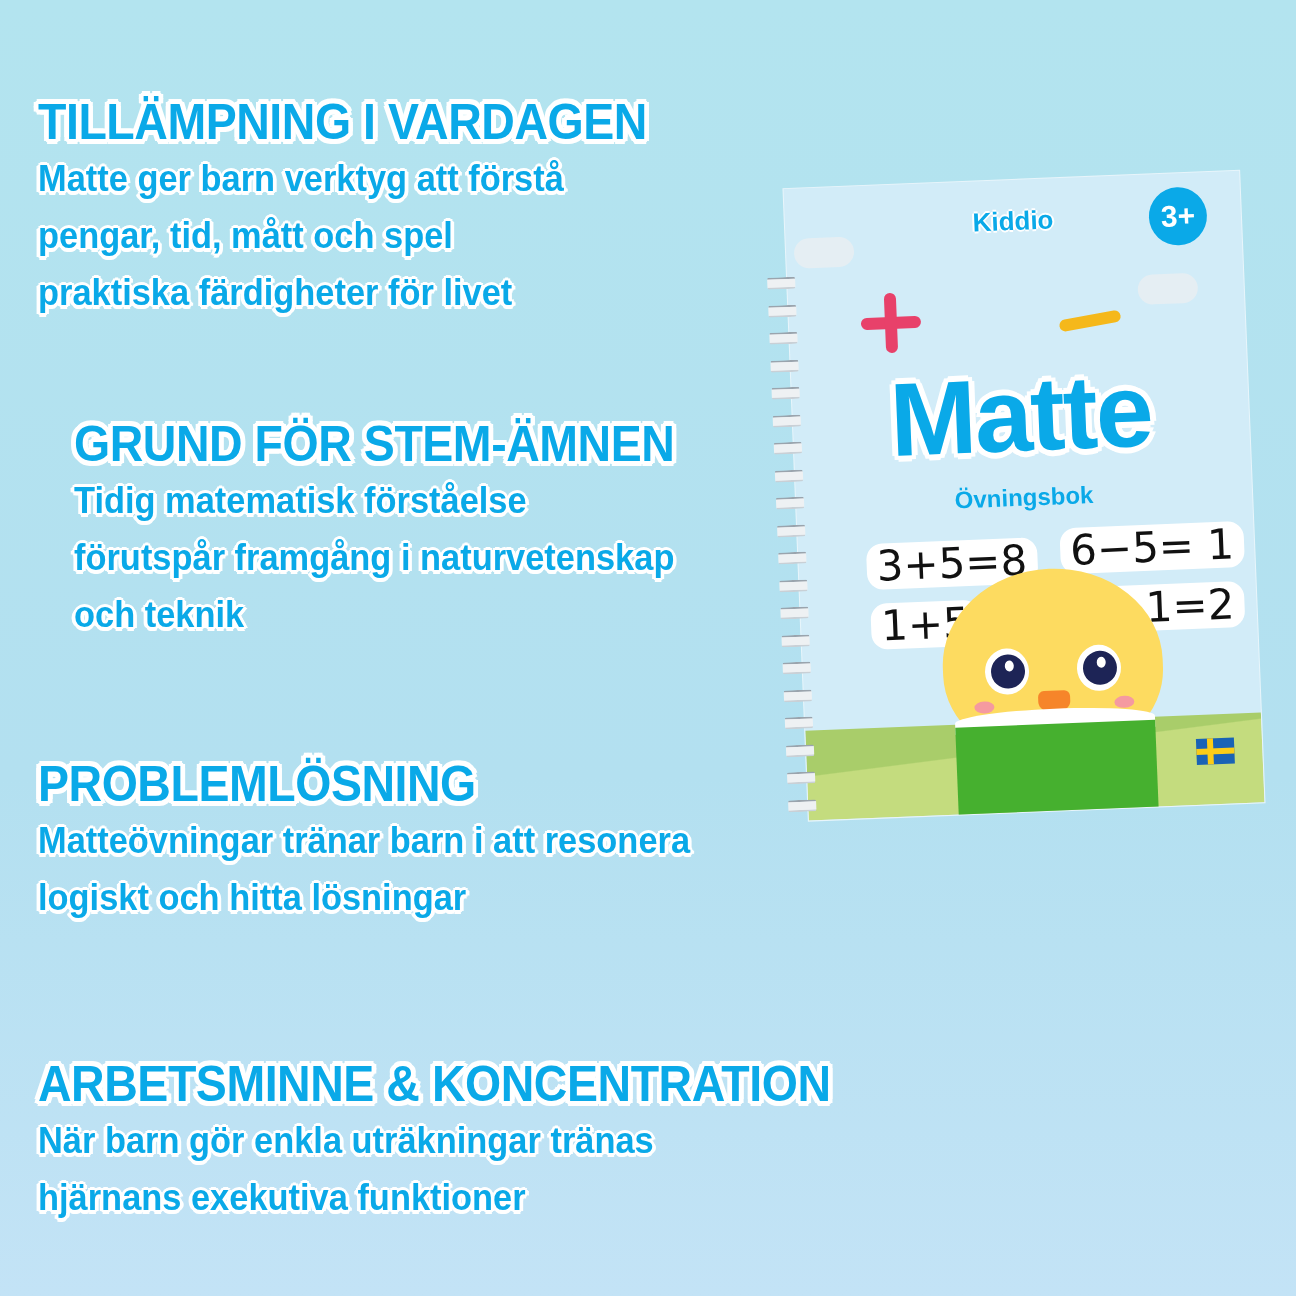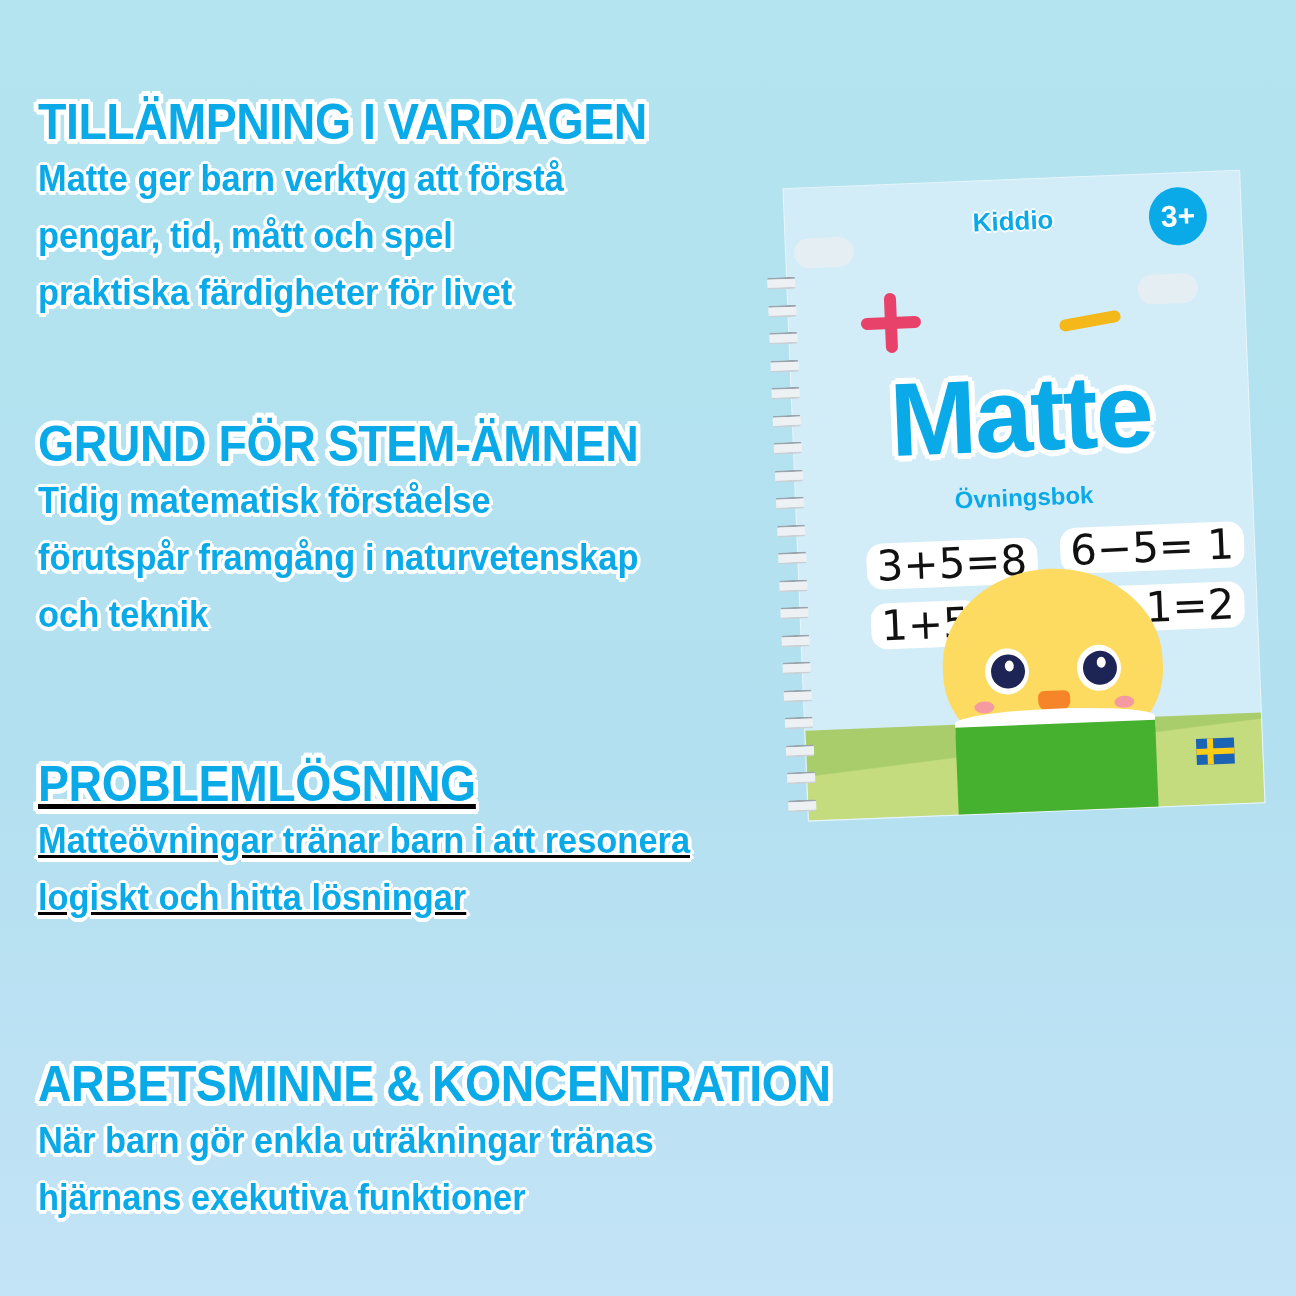--- a/index.html
+++ b/index.html
@@ -63,28 +63,28 @@
 </head>
 <body>
 
 <div class="section" style="top:94px;">
   <div class="heading">TILLÄMPNING I VARDAGEN</div>
   <div class="line">Matte ger barn verktyg att förstå</div>
   <div class="line">pengar, tid, mått och spel</div>
   <div class="line">praktiska färdigheter för livet</div>
 </div>
 
-<div class="section" style="top:416px;">
+<div class="section" style="top:416px;margin-left:36px;">
   <div class="heading">GRUND FÖR STEM-ÄMNEN</div>
   <div class="line">Tidig matematisk förståelse</div>
   <div class="line">förutspår framgång i naturvetenskap</div>
   <div class="line">och teknik</div>
 </div>
 
-<div class="section" style="top:756px;text-decoration:underline;">
+<div class="section" style="top:756px;">
   <div class="heading">PROBLEMLÖSNING</div>
   <div class="line">Matteövningar tränar barn i att resonera</div>
   <div class="line">logiskt och hitta lösningar</div>
 </div>
 
 <div class="section" style="top:1056px;">
   <div class="heading">ARBETSMINNE &amp; KONCENTRATION</div>
   <div class="line">När barn gör enkla uträkningar tränas</div>
   <div class="line">hjärnans exekutiva funktioner</div>
 </div>

